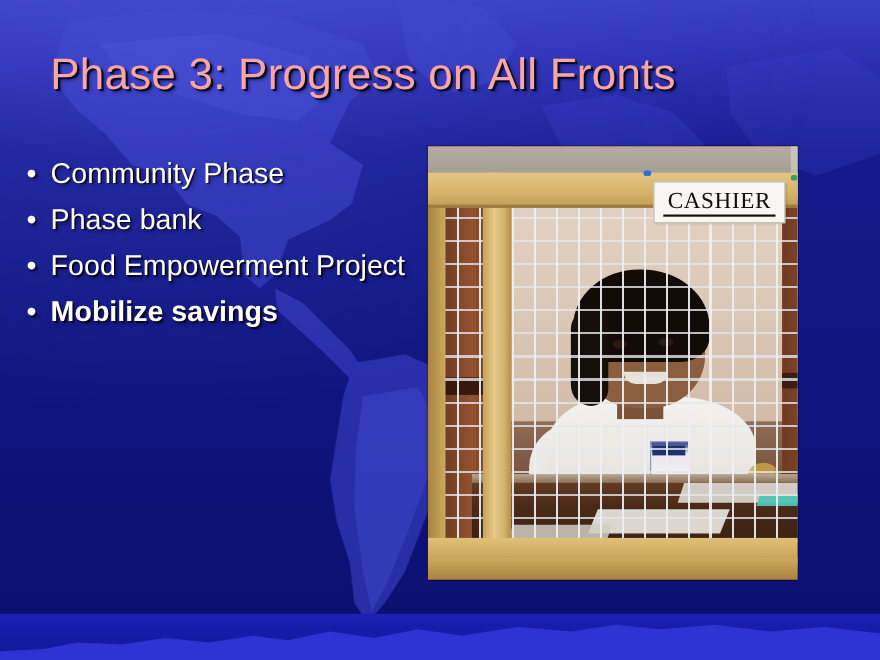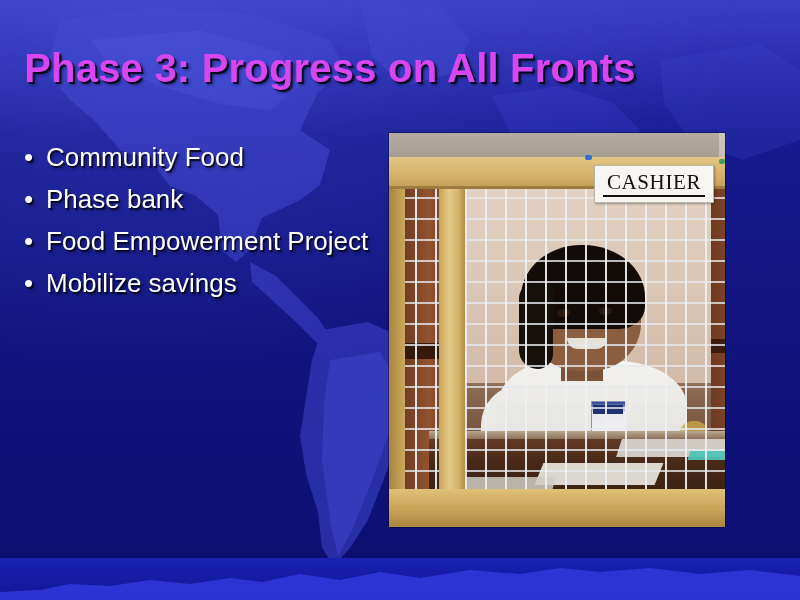--- a/index.html
+++ b/index.html
@@ -71,23 +71,23 @@
   }
 
   
   .title {
     position: absolute;
     left: 0;
     top: 46px;
     width: 660px;
     text-align: center;
     font-size: 40px;
-    font-weight: 700;
+    font-weight: 400;
     letter-spacing: .2px;
-    color: #d946ef;
+    color: #fca5a5;
     text-shadow: 2px 2px 0px rgba(0,0,8,.78), 3px 3px 3px rgba(0,0,10,.45);
     white-space: nowrap;
   }
 
   
   .bullets {
     position: absolute;
     left: 24px;
     top: 140px;
     width: 372px;
@@ -108,21 +108,21 @@
     flex: 0 0 auto;
     width: 22px;
     font-size: 26px;
     line-height: 35px;
     color: #ffffff;
     text-align: left;
   }
   .bullet .txt {
     flex: 1 1 auto;
   }
-  .bullet.bold .txt { font-weight: normal; }
+  .bullet.bold .txt { font-weight: bold; }
 
   
   .photo {
     position: absolute;
     left: 389px;
     top: 133px;
     width: 336px;
     height: 394px;
     overflow: hidden;
     background: #ef4444;
@@ -403,21 +403,21 @@
       <path d="M0,34 L0,26 L40,24 L70,18 L110,20 L150,14 L190,18 L230,12 L262,16 L300,8 L340,14
                L380,6 L420,12 L470,4 L520,8 L560,2 L600,6 L650,2 L700,8 L750,4 L800,10 L800,34 Z" fill="#3238dc" opacity="0.85"></path>
     </svg>
   </div>
 
   <div class="title">Phase 3: Progress on All Fronts</div>
 
   <ul class="bullets">
     <li class="bullet">
       <span class="dot">•</span>
-      <span class="txt">Community Food</span>
+      <span class="txt">Community Phase</span>
     </li>
     <li class="bullet">
       <span class="dot">•</span>
       <span class="txt">Phase bank</span>
     </li>
     <li class="bullet">
       <span class="dot">•</span>
       <span class="txt">Food Empowerment Project</span>
     </li>
     <li class="bullet bold">

